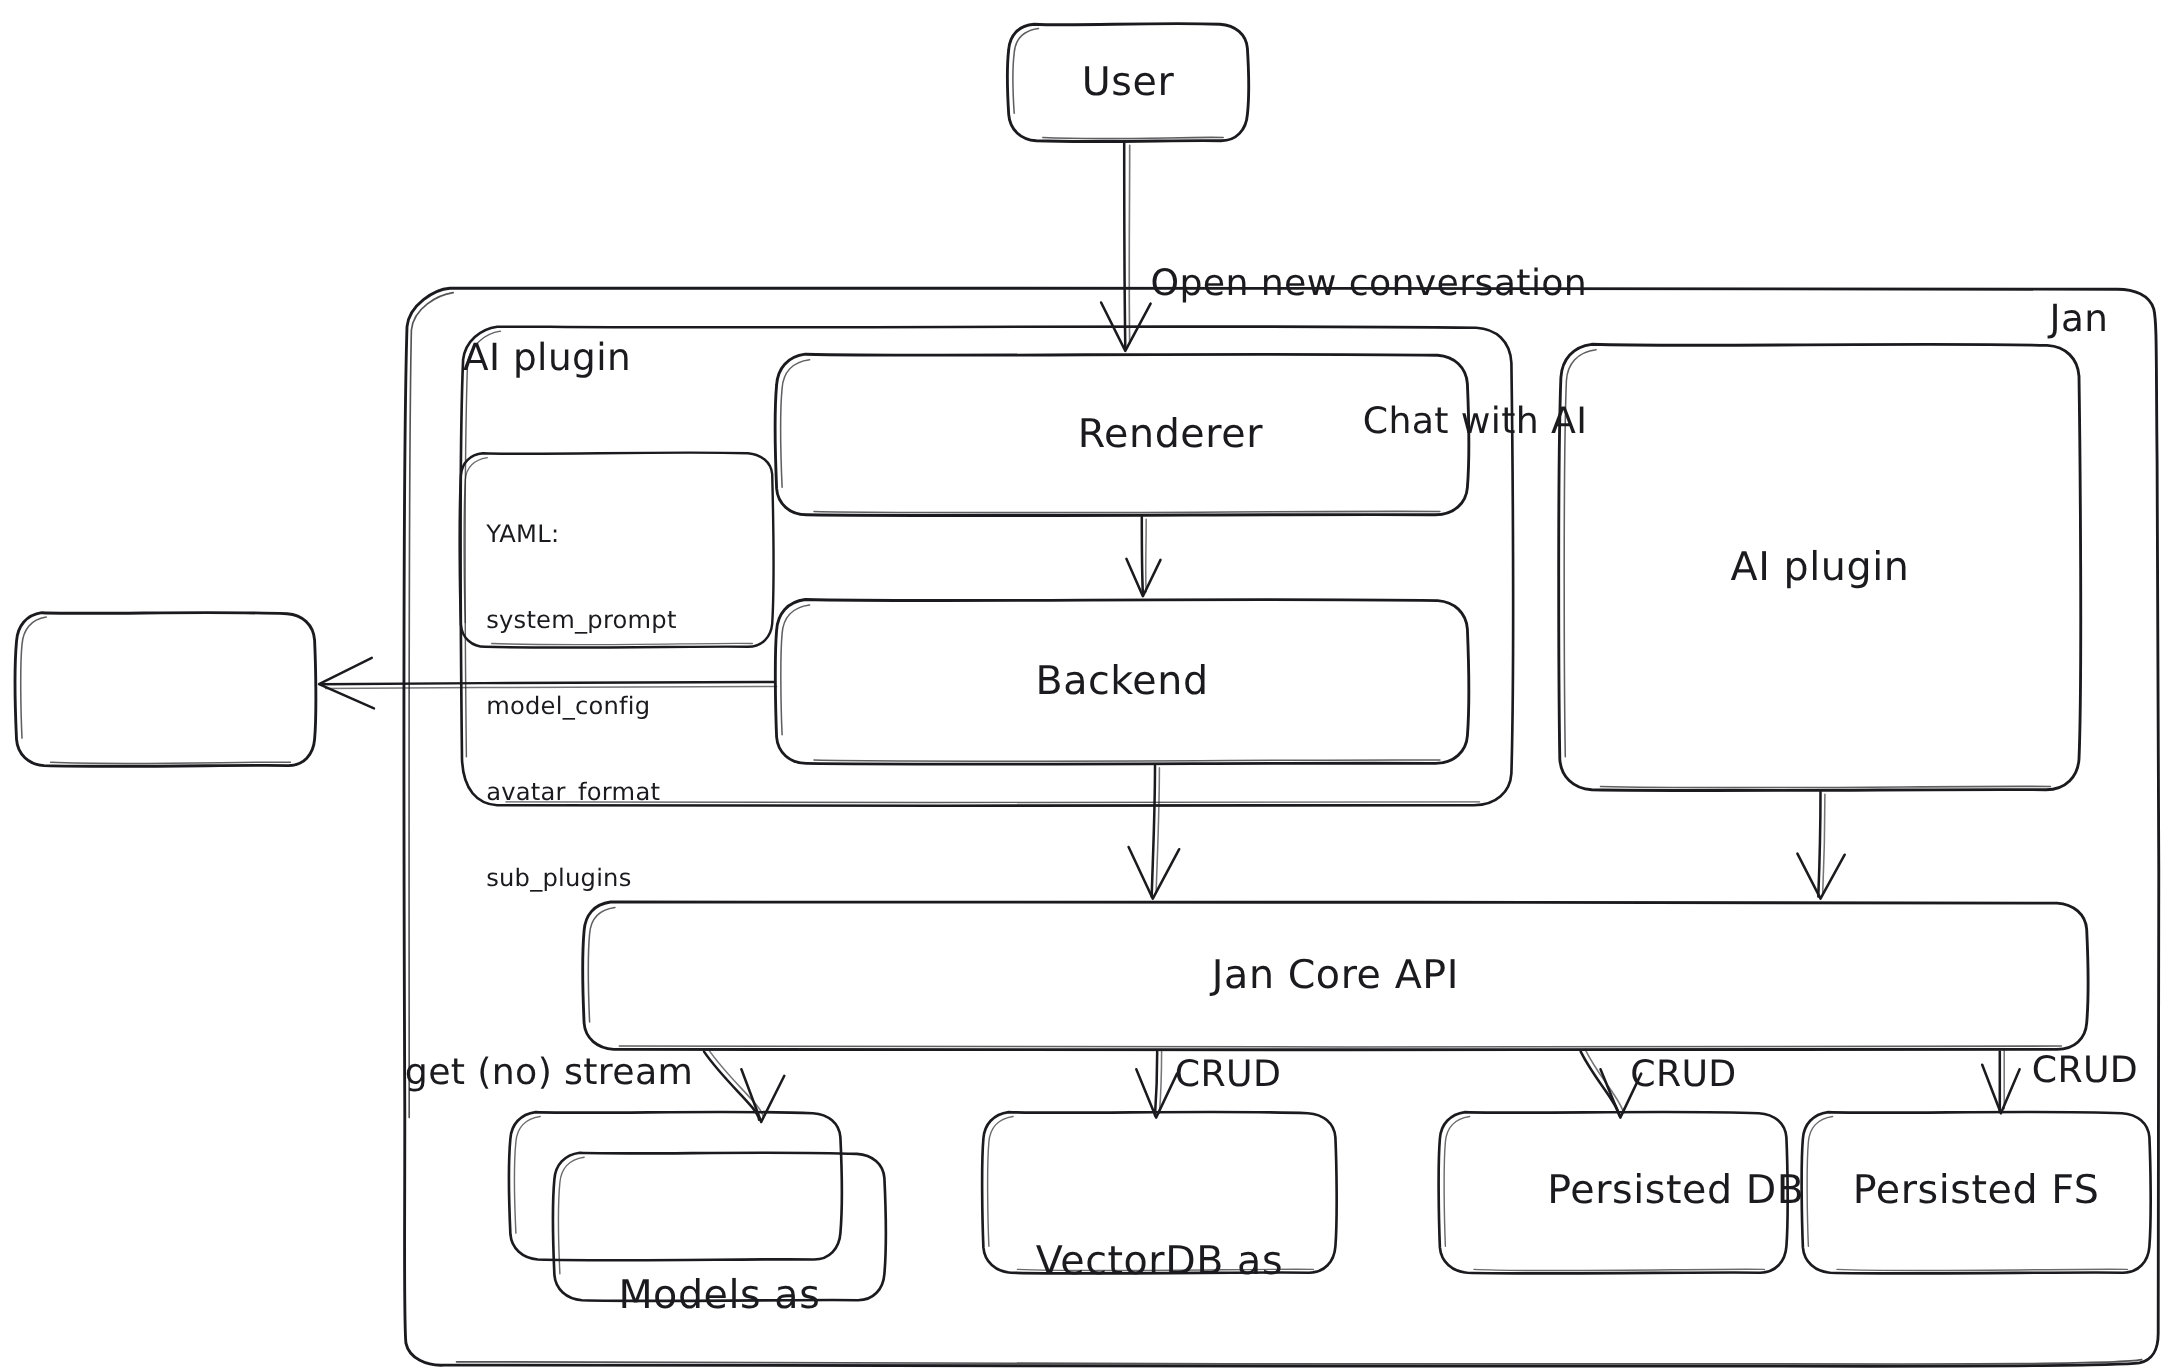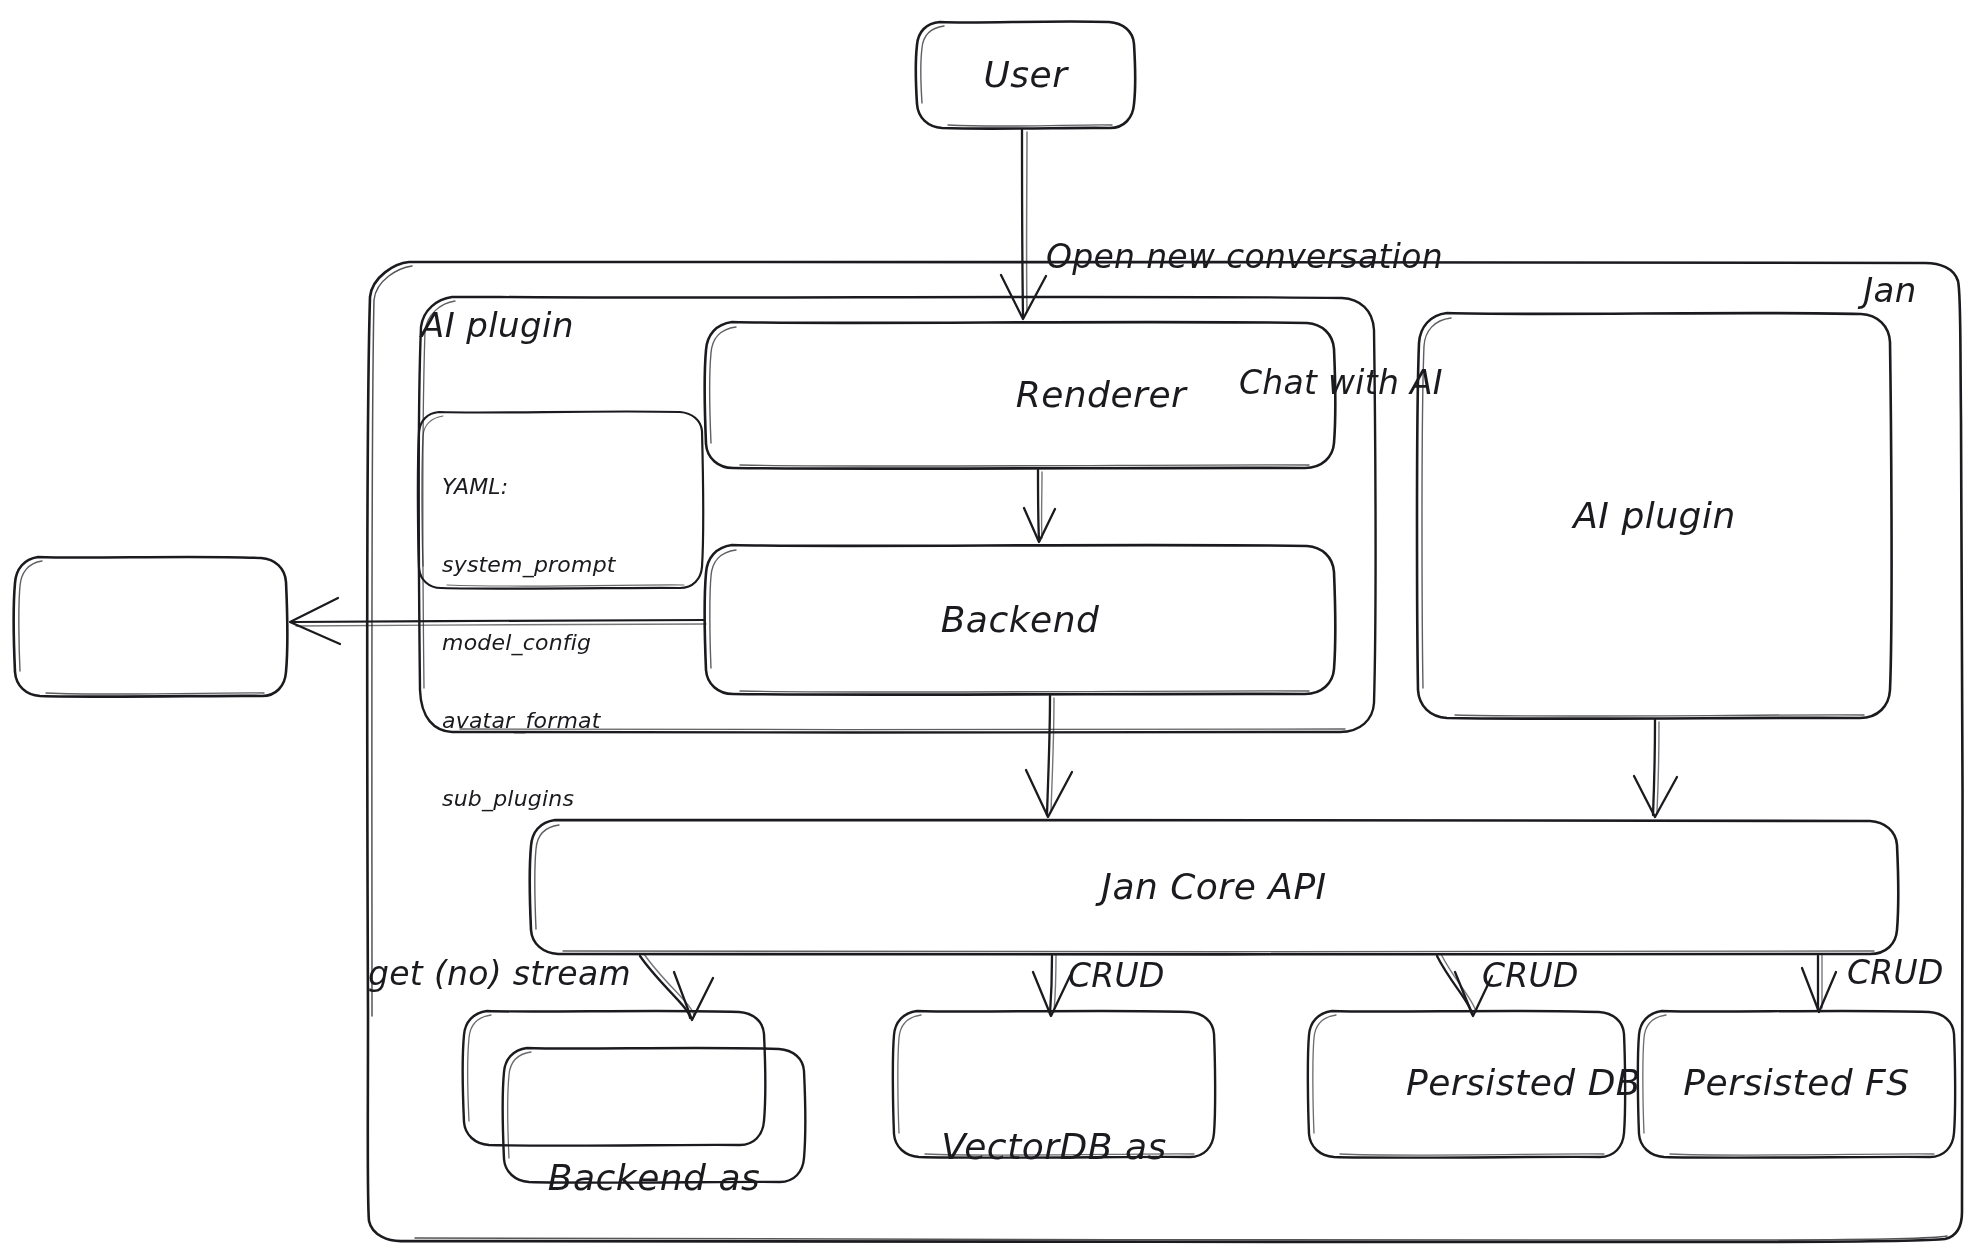--- a/index.html
+++ b/index.html
@@ -23,21 +23,20 @@
     top: 0;
     left: 0;
     width: 1981px;
     height: 1246px;
   }
   .node-label, .edge-label, .group-label, .code-block {
     position: absolute;
     color: #1b1b1f;
     pointer-events: none;
     white-space: pre;
-    font-style: italic;
   }
   .node-label {
     text-align: center;
     font-size: 36px;
     line-height: 46px;
     letter-spacing: 0.5px;
   }
   .node-label.two-line {
     line-height: 44px;
   }
@@ -370,31 +369,31 @@
     </g>
 
   </svg>
 
   <div class="group-label hand" style="left:1890px; top:270px; transform:translateX(-50%);">Jan</div>
 
   <div class="group-label hand" style="left:421px; top:305px;">AI plugin</div>
 
   <div class="node-label hand" style="left:917px; top:52px; width:217px;">User</div>
 
-  <div class="node-label hand" style="left:706px; top:372px; width:716px;margin-left:37px;">Renderer</div>
+  <div class="node-label hand" style="left:706px; top:372px; width:716px;">Renderer</div>
 
   <div class="node-label hand" style="left:706px; top:597px; width:628px;">Backend</div>
 
   <div class="node-label hand" style="left:1419px; top:493px; width:471px;">AI plugin</div>
 
 
   <div class="node-label hand" style="left:531px; top:864px; width:1366px;">Jan Core API</div>
 
   <div class="node-label two-line hand" style="left:504px; top:1068px; width:300px;">
-    <div>Backend as</div>
+    <div>Models as</div>
     
   </div>
 
   <div class="node-label two-line hand" style="left:894px; top:1037px; width:320px;">
     <div>VectorDB as</div>
     
   </div>
 
   <div class="node-label hand" style="left:1366px; top:1060px; width:315px;">Persisted DB</div>
 

